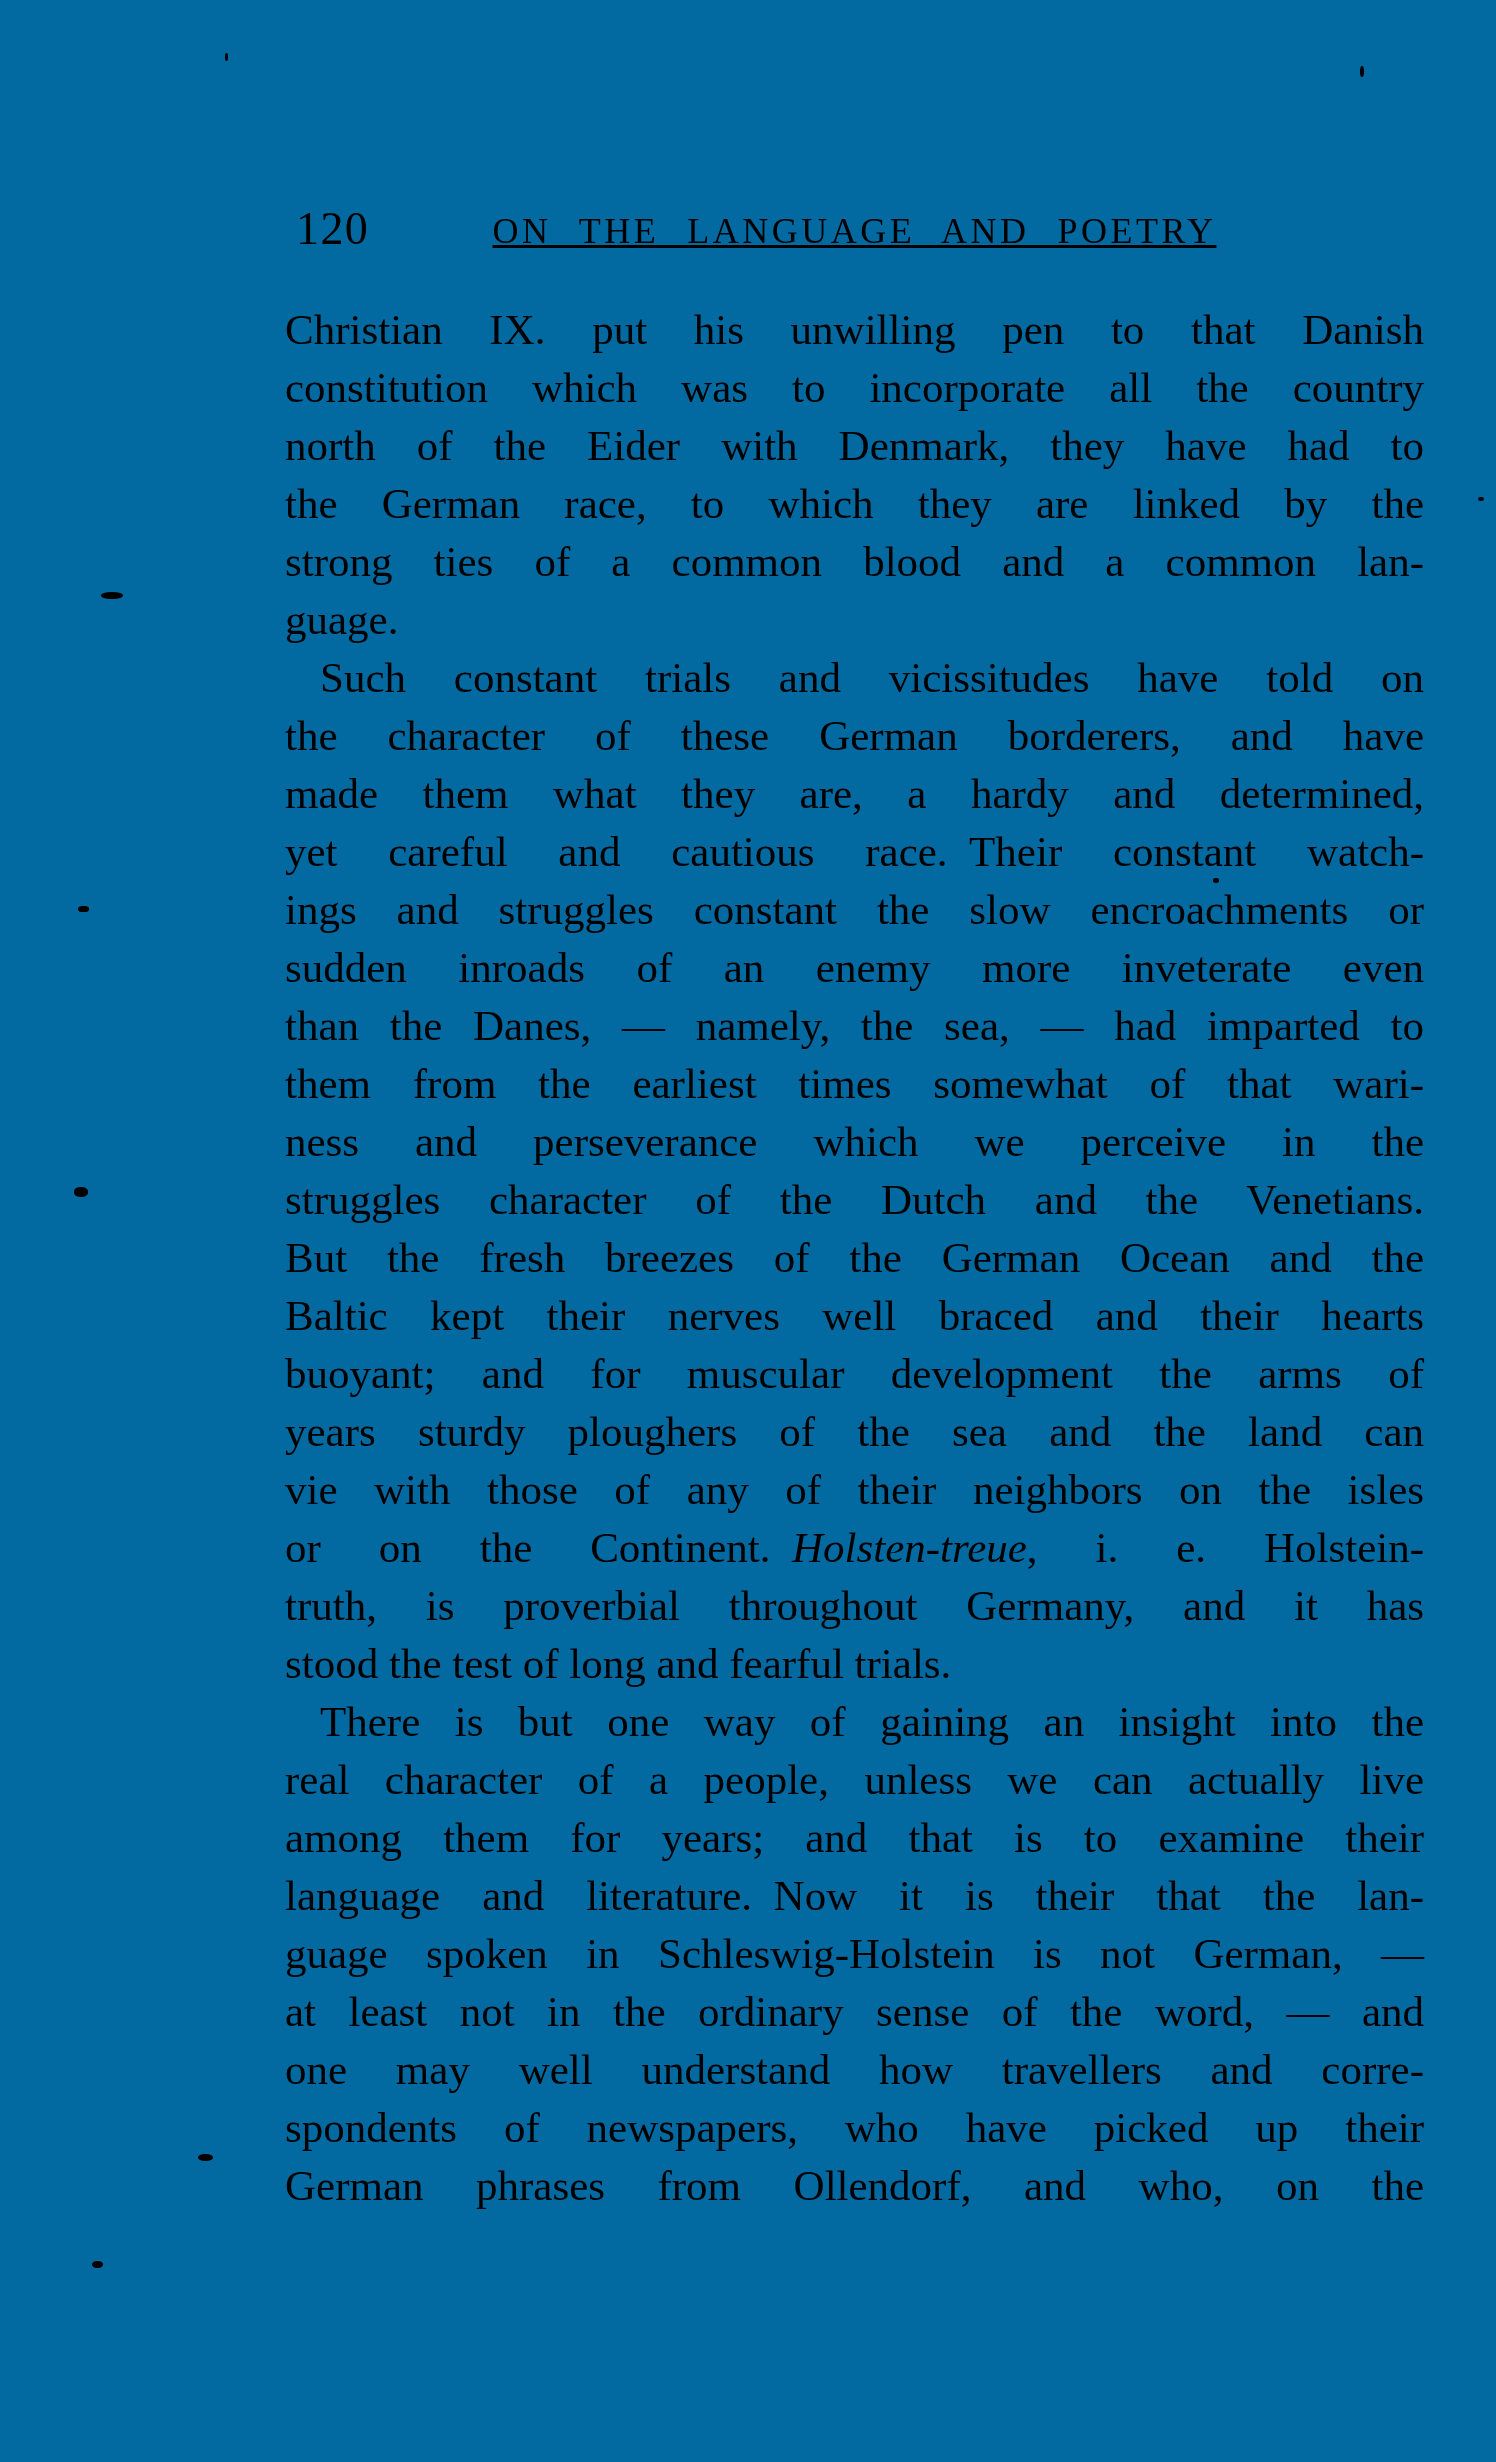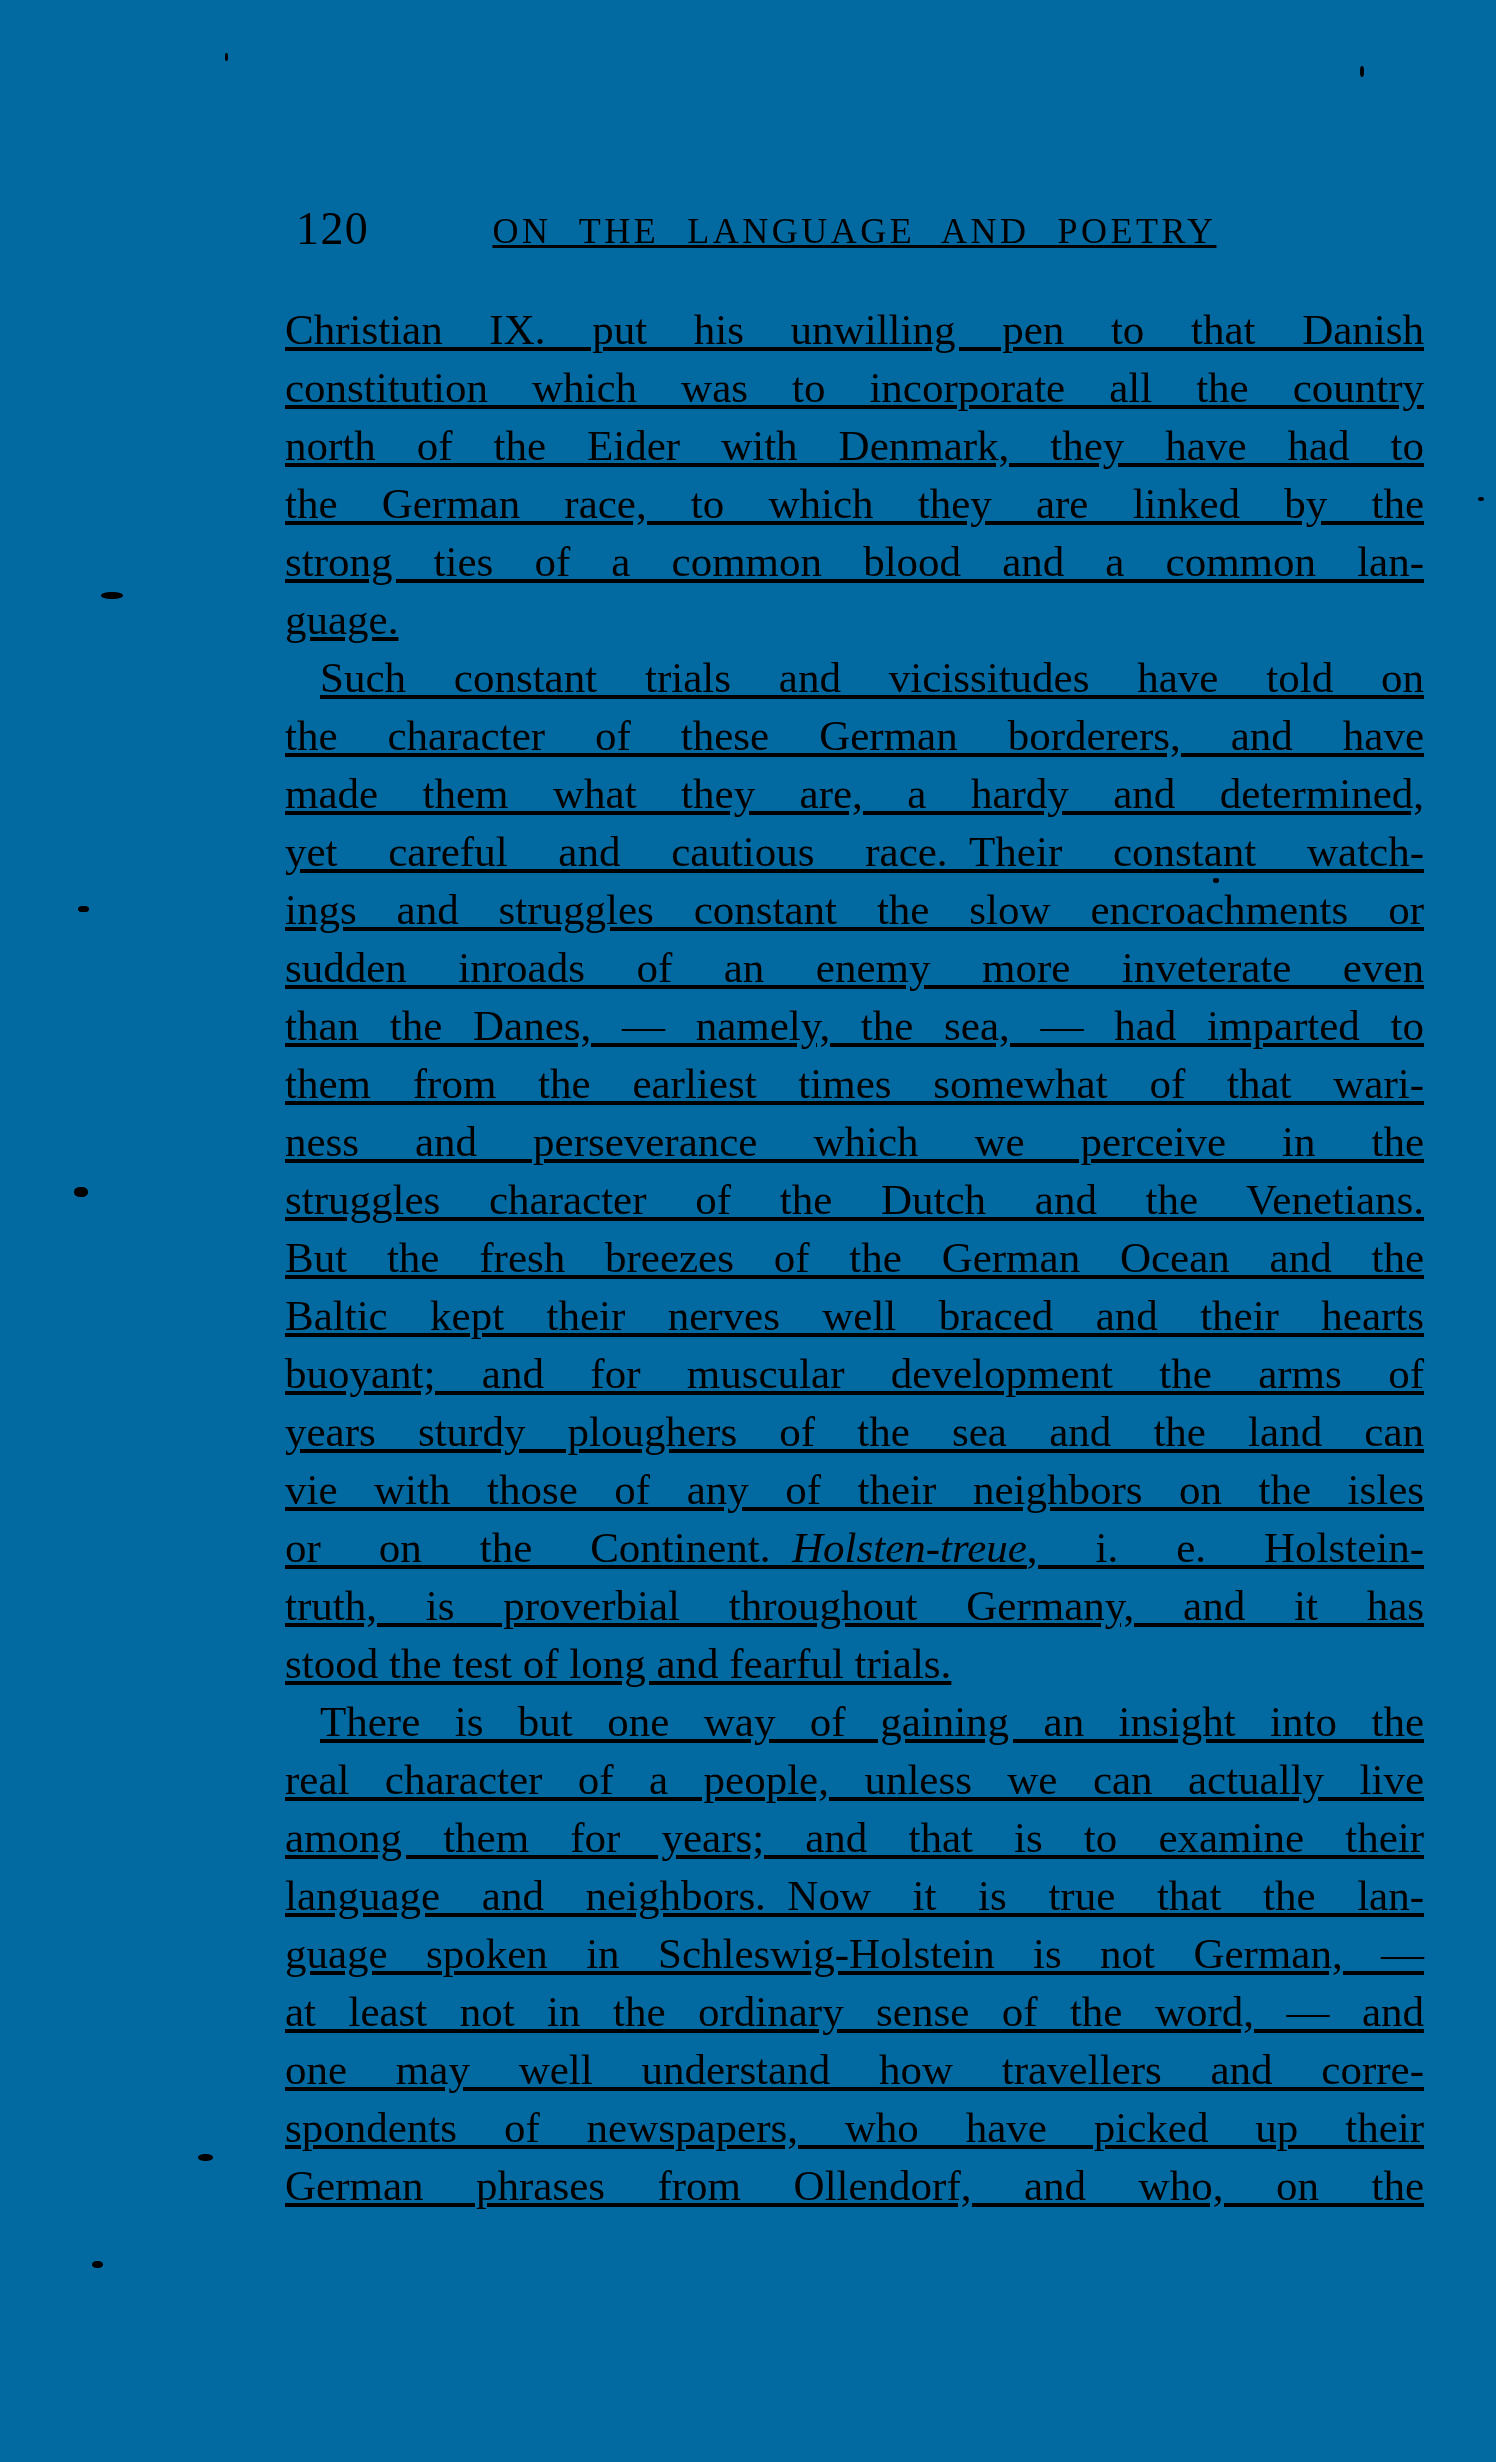--- a/index.html
+++ b/index.html
@@ -49,21 +49,20 @@
   }
   .text-block {
     position: absolute;
     top: 301px;
     left: 285px;
     width: 1139px;
   }
   .paragraph {
     margin: 0;
     padding: 0;
-    text-decoration: underline;
   }
   .line {
     font-size: 43px;
     line-height: 58px;
     height: 58px;
     white-space: nowrap;
     text-align: justify;
     text-align-last: justify;
     -moz-text-align-last: justify;
   }
@@ -122,21 +121,21 @@
       <div class="line">vie with those of any of their neighbors on the isles</div>
       <div class="line"><span>or on the Continent. </span><span class="it">Holsten-treue</span><span>, i. e. Holstein-</span></div>
       <div class="line">truth, is proverbial throughout Germany, and it has</div>
       <div class="line last">stood the test of long and fearful trials.</div>
     </div>
 
     <div class="paragraph">
       <div class="line indent">There is but one way of gaining an insight into the</div>
       <div class="line">real character of a people, unless we can actually live</div>
       <div class="line">among them for years; and that is to examine their</div>
-      <div class="line">language and neighbors. Now it is true that the lan-</div>
+      <div class="line">language and literature. Now it is their that the lan-</div>
       <div class="line">guage spoken in Schleswig-Holstein is not German, —</div>
       <div class="line">at least not in the ordinary sense of the word, — and</div>
       <div class="line">one may well understand how travellers and corre-</div>
       <div class="line">spondents of newspapers, who have picked up their</div>
       <div class="line">German phrases from Ollendorf, and who, on the</div>
     </div>
 
   </div>
 
   <div class="speck" style="left:225px; top:53px; width:2.8px; height:8.4px;"></div>

